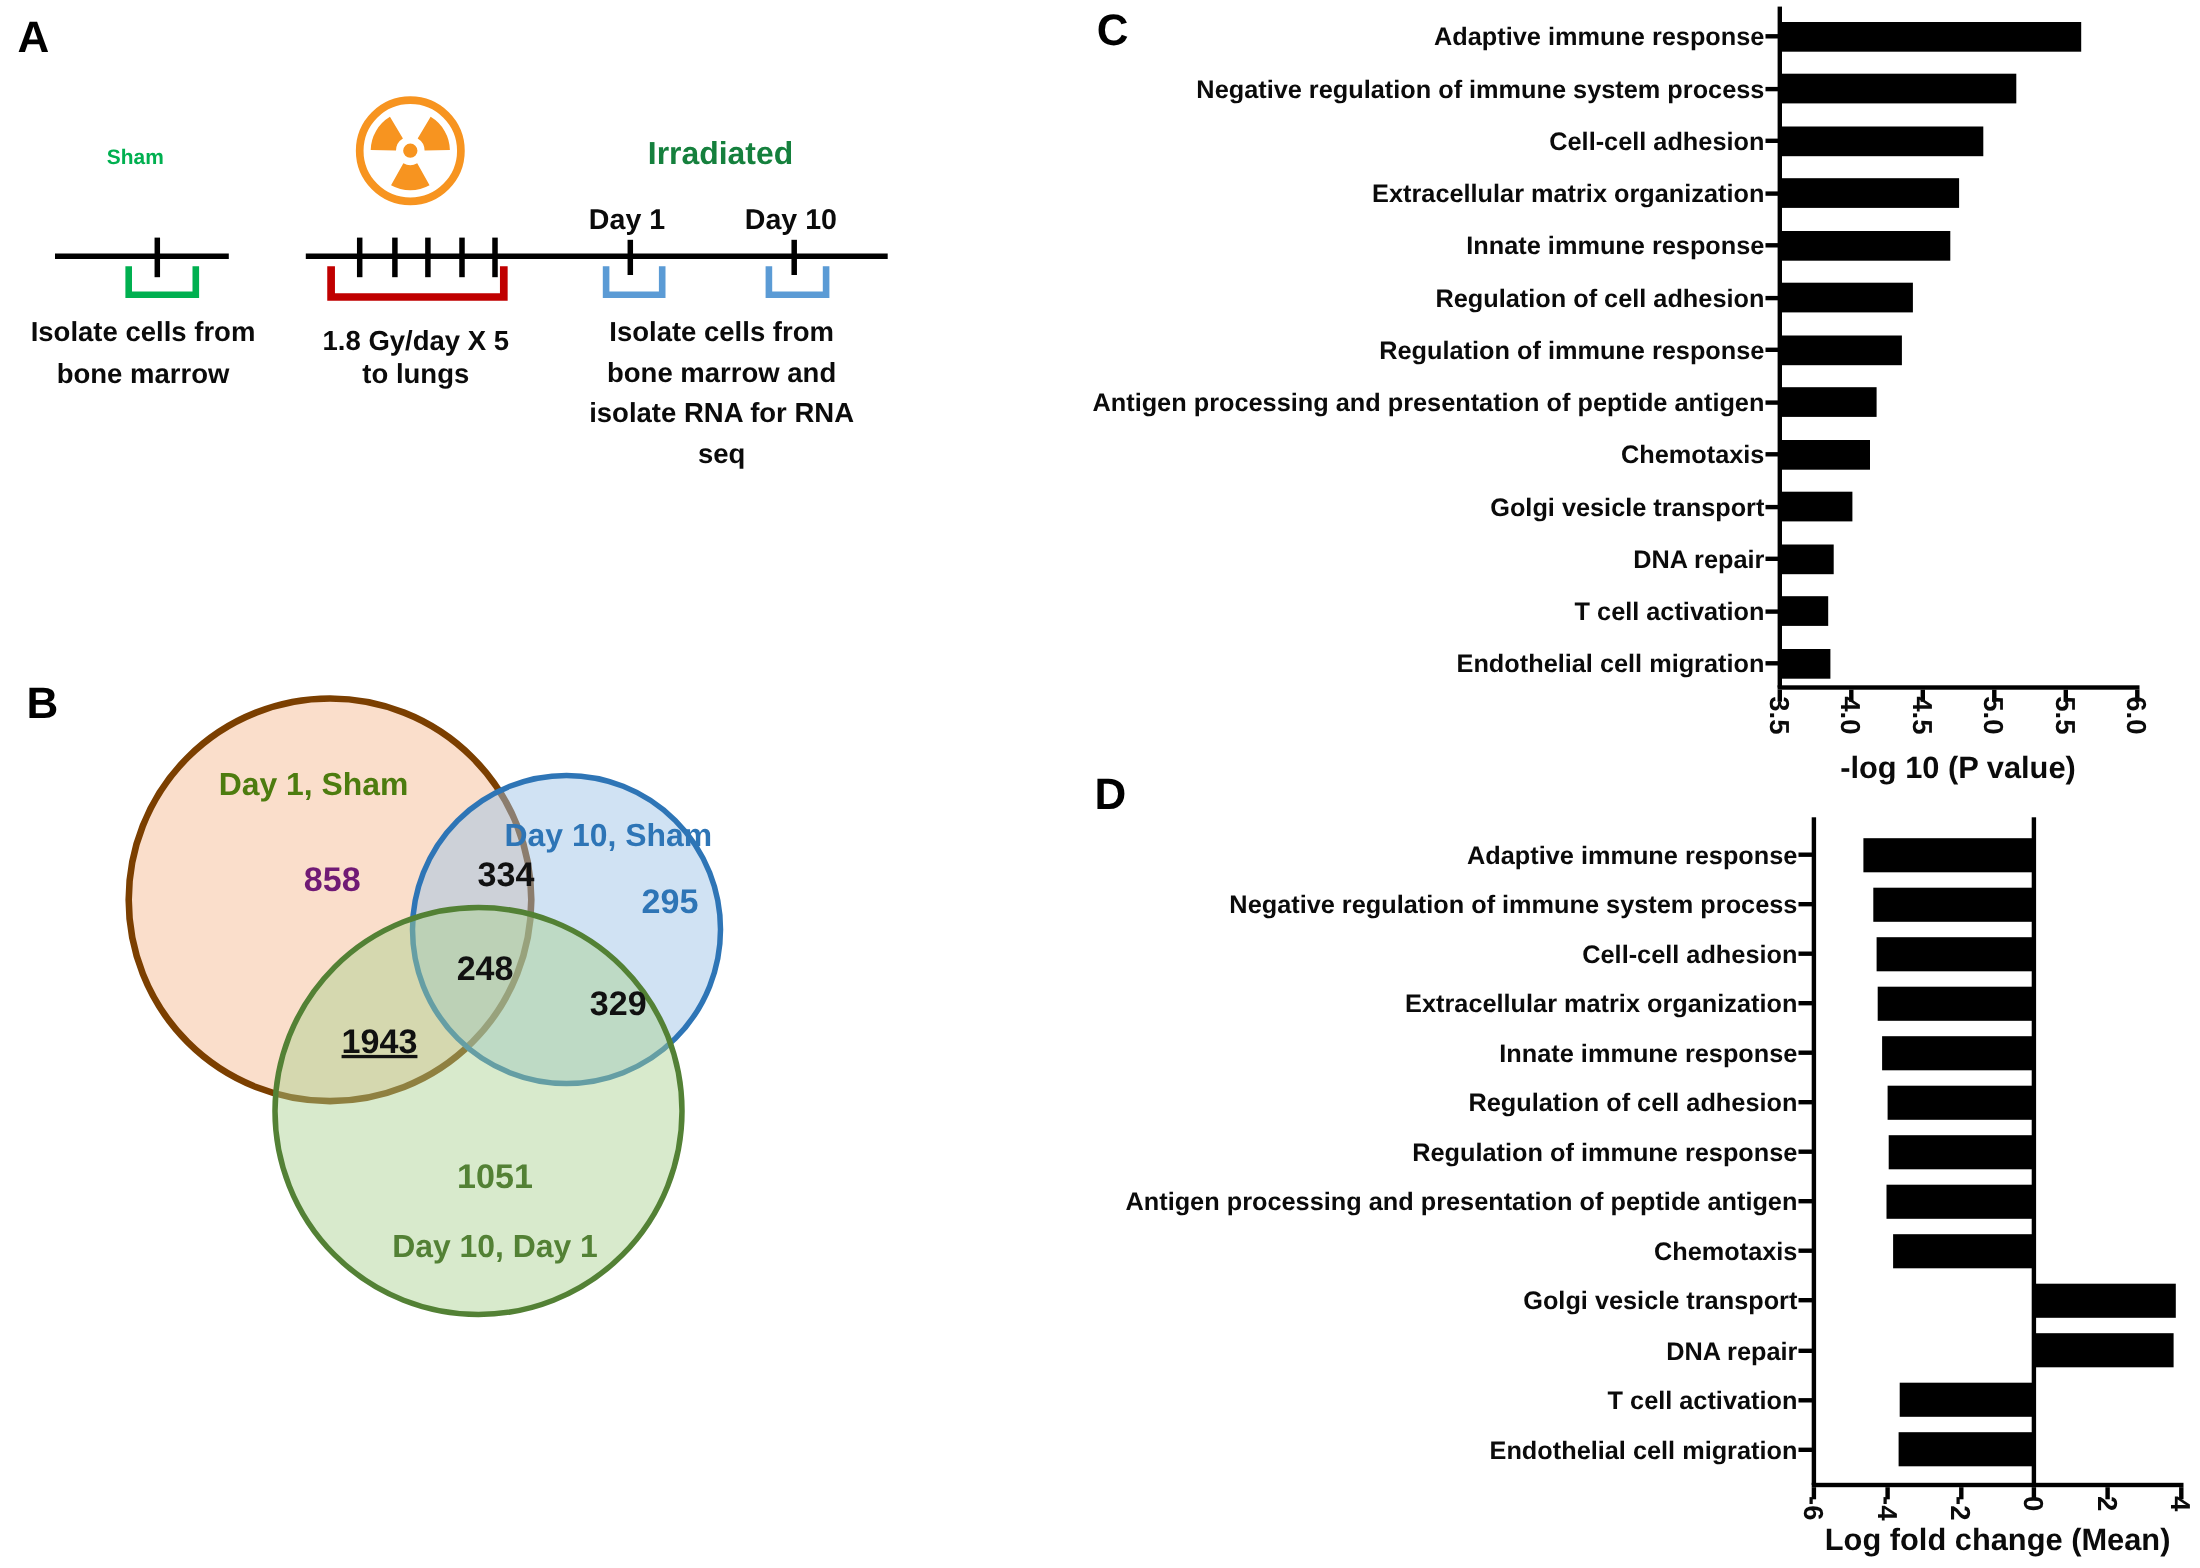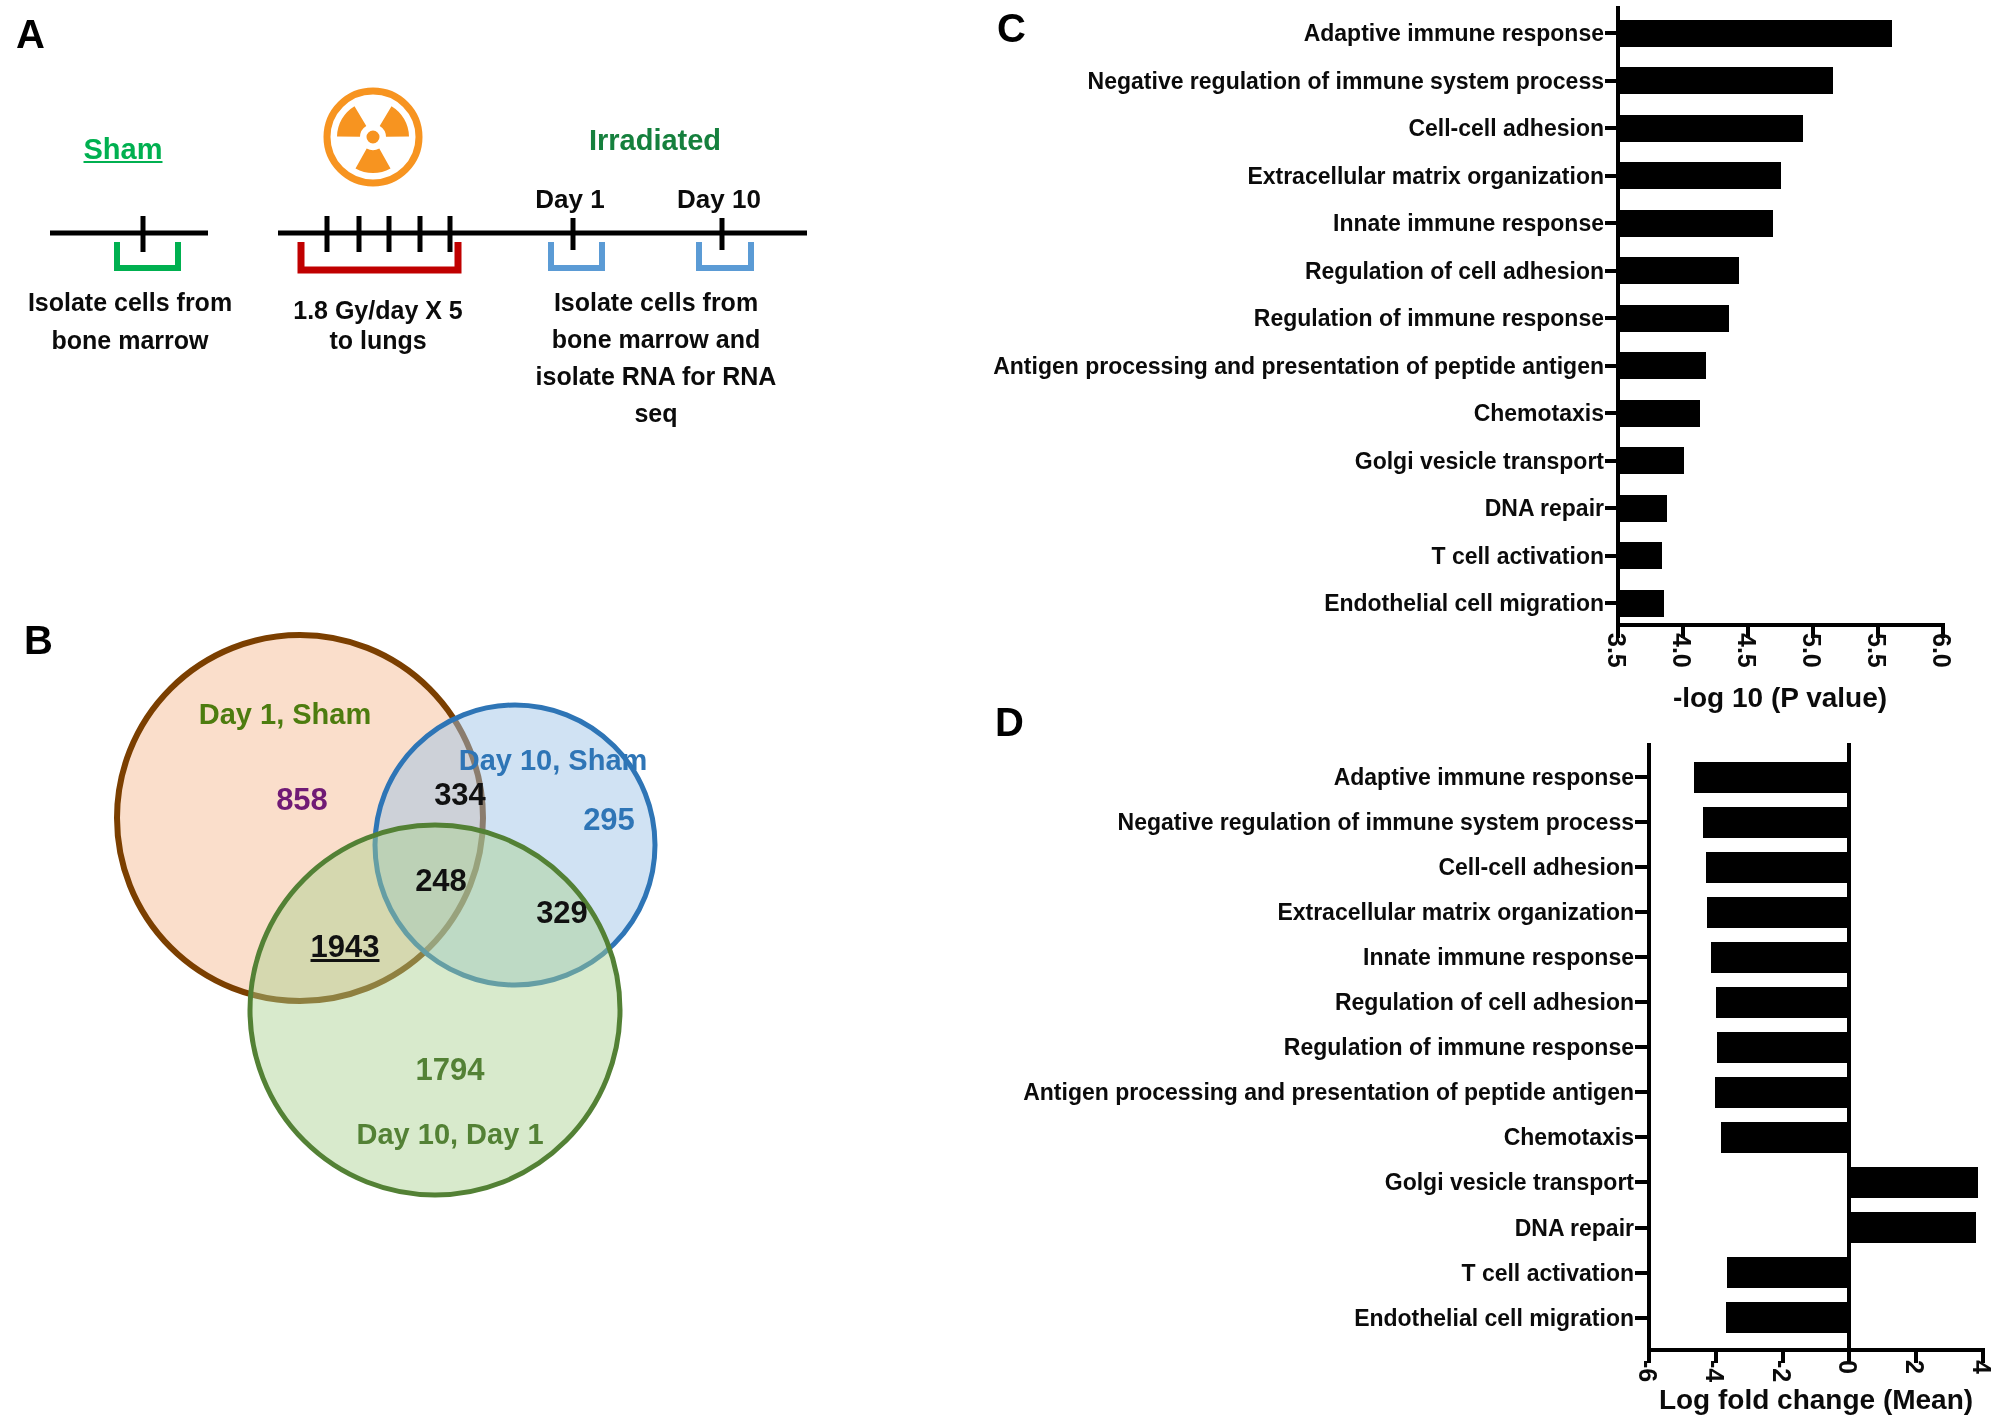--- a/index.html
+++ b/index.html
@@ -5,21 +5,21 @@
   html,body { margin:0; padding:0; background:#fff; }
   .stage {
     position:relative; width:2000px; height:1425px; background:#ffffff;
     font-family:"Liberation Sans", sans-serif; overflow:hidden;
   }
   .t { position:absolute; font-weight:bold; color:#111; white-space:nowrap; }
   .ctr { transform:translateX(-50%); text-align:center; }
   .panel-letter { font-size:40px; color:#000; }
   .a-cap { font-size:25px; line-height:38px; color:#0b0b0b; }
   .a-day { font-size:26px; color:#0b0b0b; }
-  .a-sham { font-size:29px;text-decoration:underline; }
+  .a-sham { font-size:19px; }
   .a-irr { font-size:29px; }
   .venn-name { font-size:29px; }
   .venn-num { font-size:31px; }
   .cat-label { font-size:23px; line-height:30px; text-align:right; color:#0b0b0b; font-weight:bold; position:absolute; }
   .bar { position:absolute; background:#000; }
   .axis-line { position:absolute; background:#000; }
   .tick-dash { position:absolute; background:#000; }
   .tick-label { position:absolute; font-weight:bold; font-size:25px; color:#0b0b0b; white-space:nowrap; transform-origin:0 0; transform:rotate(90deg); }
   .axis-title { position:absolute; font-weight:bold; font-size:28px; color:#0b0b0b; text-align:center; width:800px; }
   svg { position:absolute; left:0; top:0; }
@@ -88,21 +88,21 @@
   <div class="t a-cap ctr" style="left:656px; top:394px;">seq</div>
 
   <div class="t venn-name ctr" style="left: 285px; top: 698px; color: #4d7c0f;">Day 1, Sham</div>
   <div class="t venn-num ctr" style="left: 302px; top: 782px; color: #701a75;">858</div>
   <div class="t venn-name ctr" style="left: 553px; top: 744px; color: rgb(46, 117, 182);">Day 10, Sham</div>
   <div class="t venn-num ctr" style="left: 609px; top: 802px; color: rgb(46, 117, 182);">295</div>
   <div class="t venn-num ctr" style="left:460px; top:777px;">334</div>
   <div class="t venn-num ctr" style="left:441px; top:863px;">248</div>
   <div class="t venn-num ctr" style="left:562px; top:895px;">329</div>
   <div class="t venn-num ctr" style="left:345px; top:929px;text-decoration:underline;">1943</div>
-  <div class="t venn-num ctr" style="left: 450px; top: 1052px; color: rgb(83, 129, 53);">1794</div>
+  <div class="t venn-num ctr" style="left: 450px; top: 1052px; color: rgb(83, 129, 53);">1051</div>
   <div class="t venn-name ctr" style="left: 450px; top: 1118px; color: rgb(83, 129, 53);">Day 10, Day 1</div>
 
   <div id="chart-c">
       <div class="cat-label" style="left: 704px; top: 18px; width: 900px;">Adaptive immune response</div>
       <div class="tick-dash" style="left: 1605px; top: 31px; width: 13px; height: 4px;"></div>
       <div class="bar" style="left: 1618px; top: 19.5px; width: 274.3px; height: 27px; background: rgb(0, 0, 0);"></div>
       <div class="cat-label" style="left: 704px; top: 65.5px; width: 900px;">Negative regulation of immune system process</div>
       <div class="tick-dash" style="left: 1605px; top: 78.5px; width: 13px; height: 4px;"></div>
       <div class="bar" style="left: 1618px; top: 67px; width: 214.5px; height: 27px; background: rgb(0, 0, 0);"></div>
       <div class="cat-label" style="left: 704px; top: 113px; width: 900px;">Cell-cell adhesion</div>

